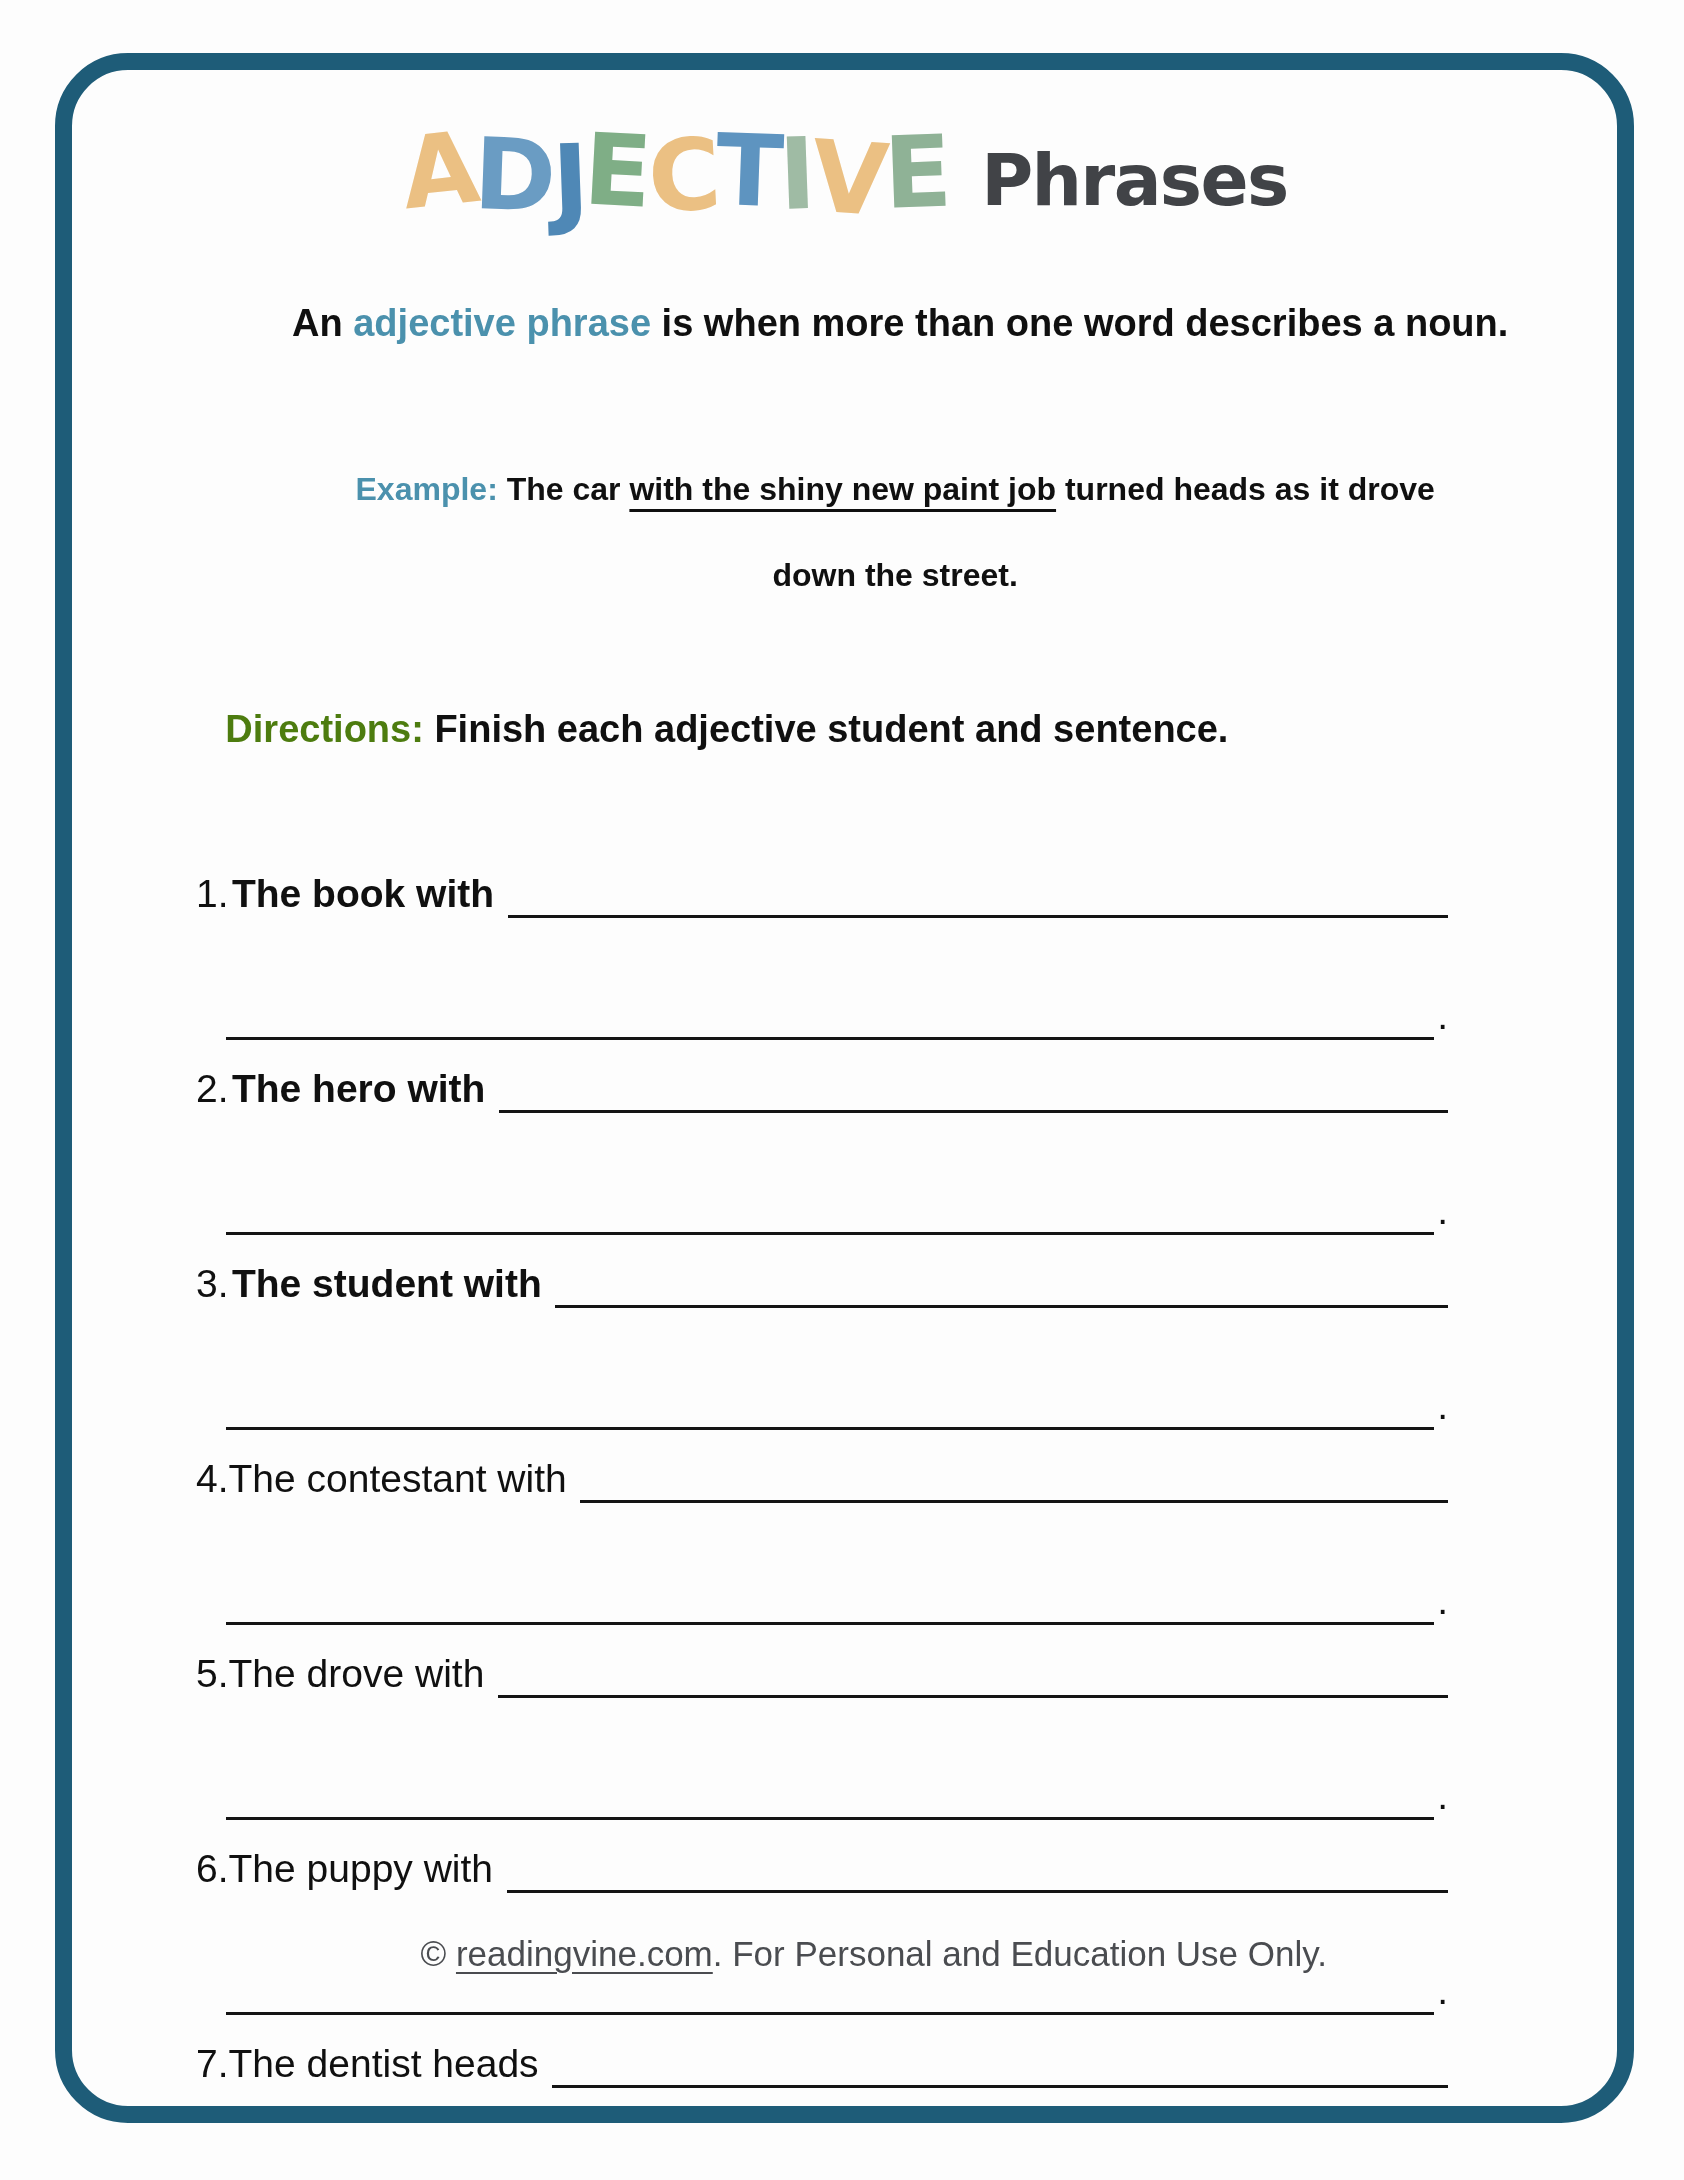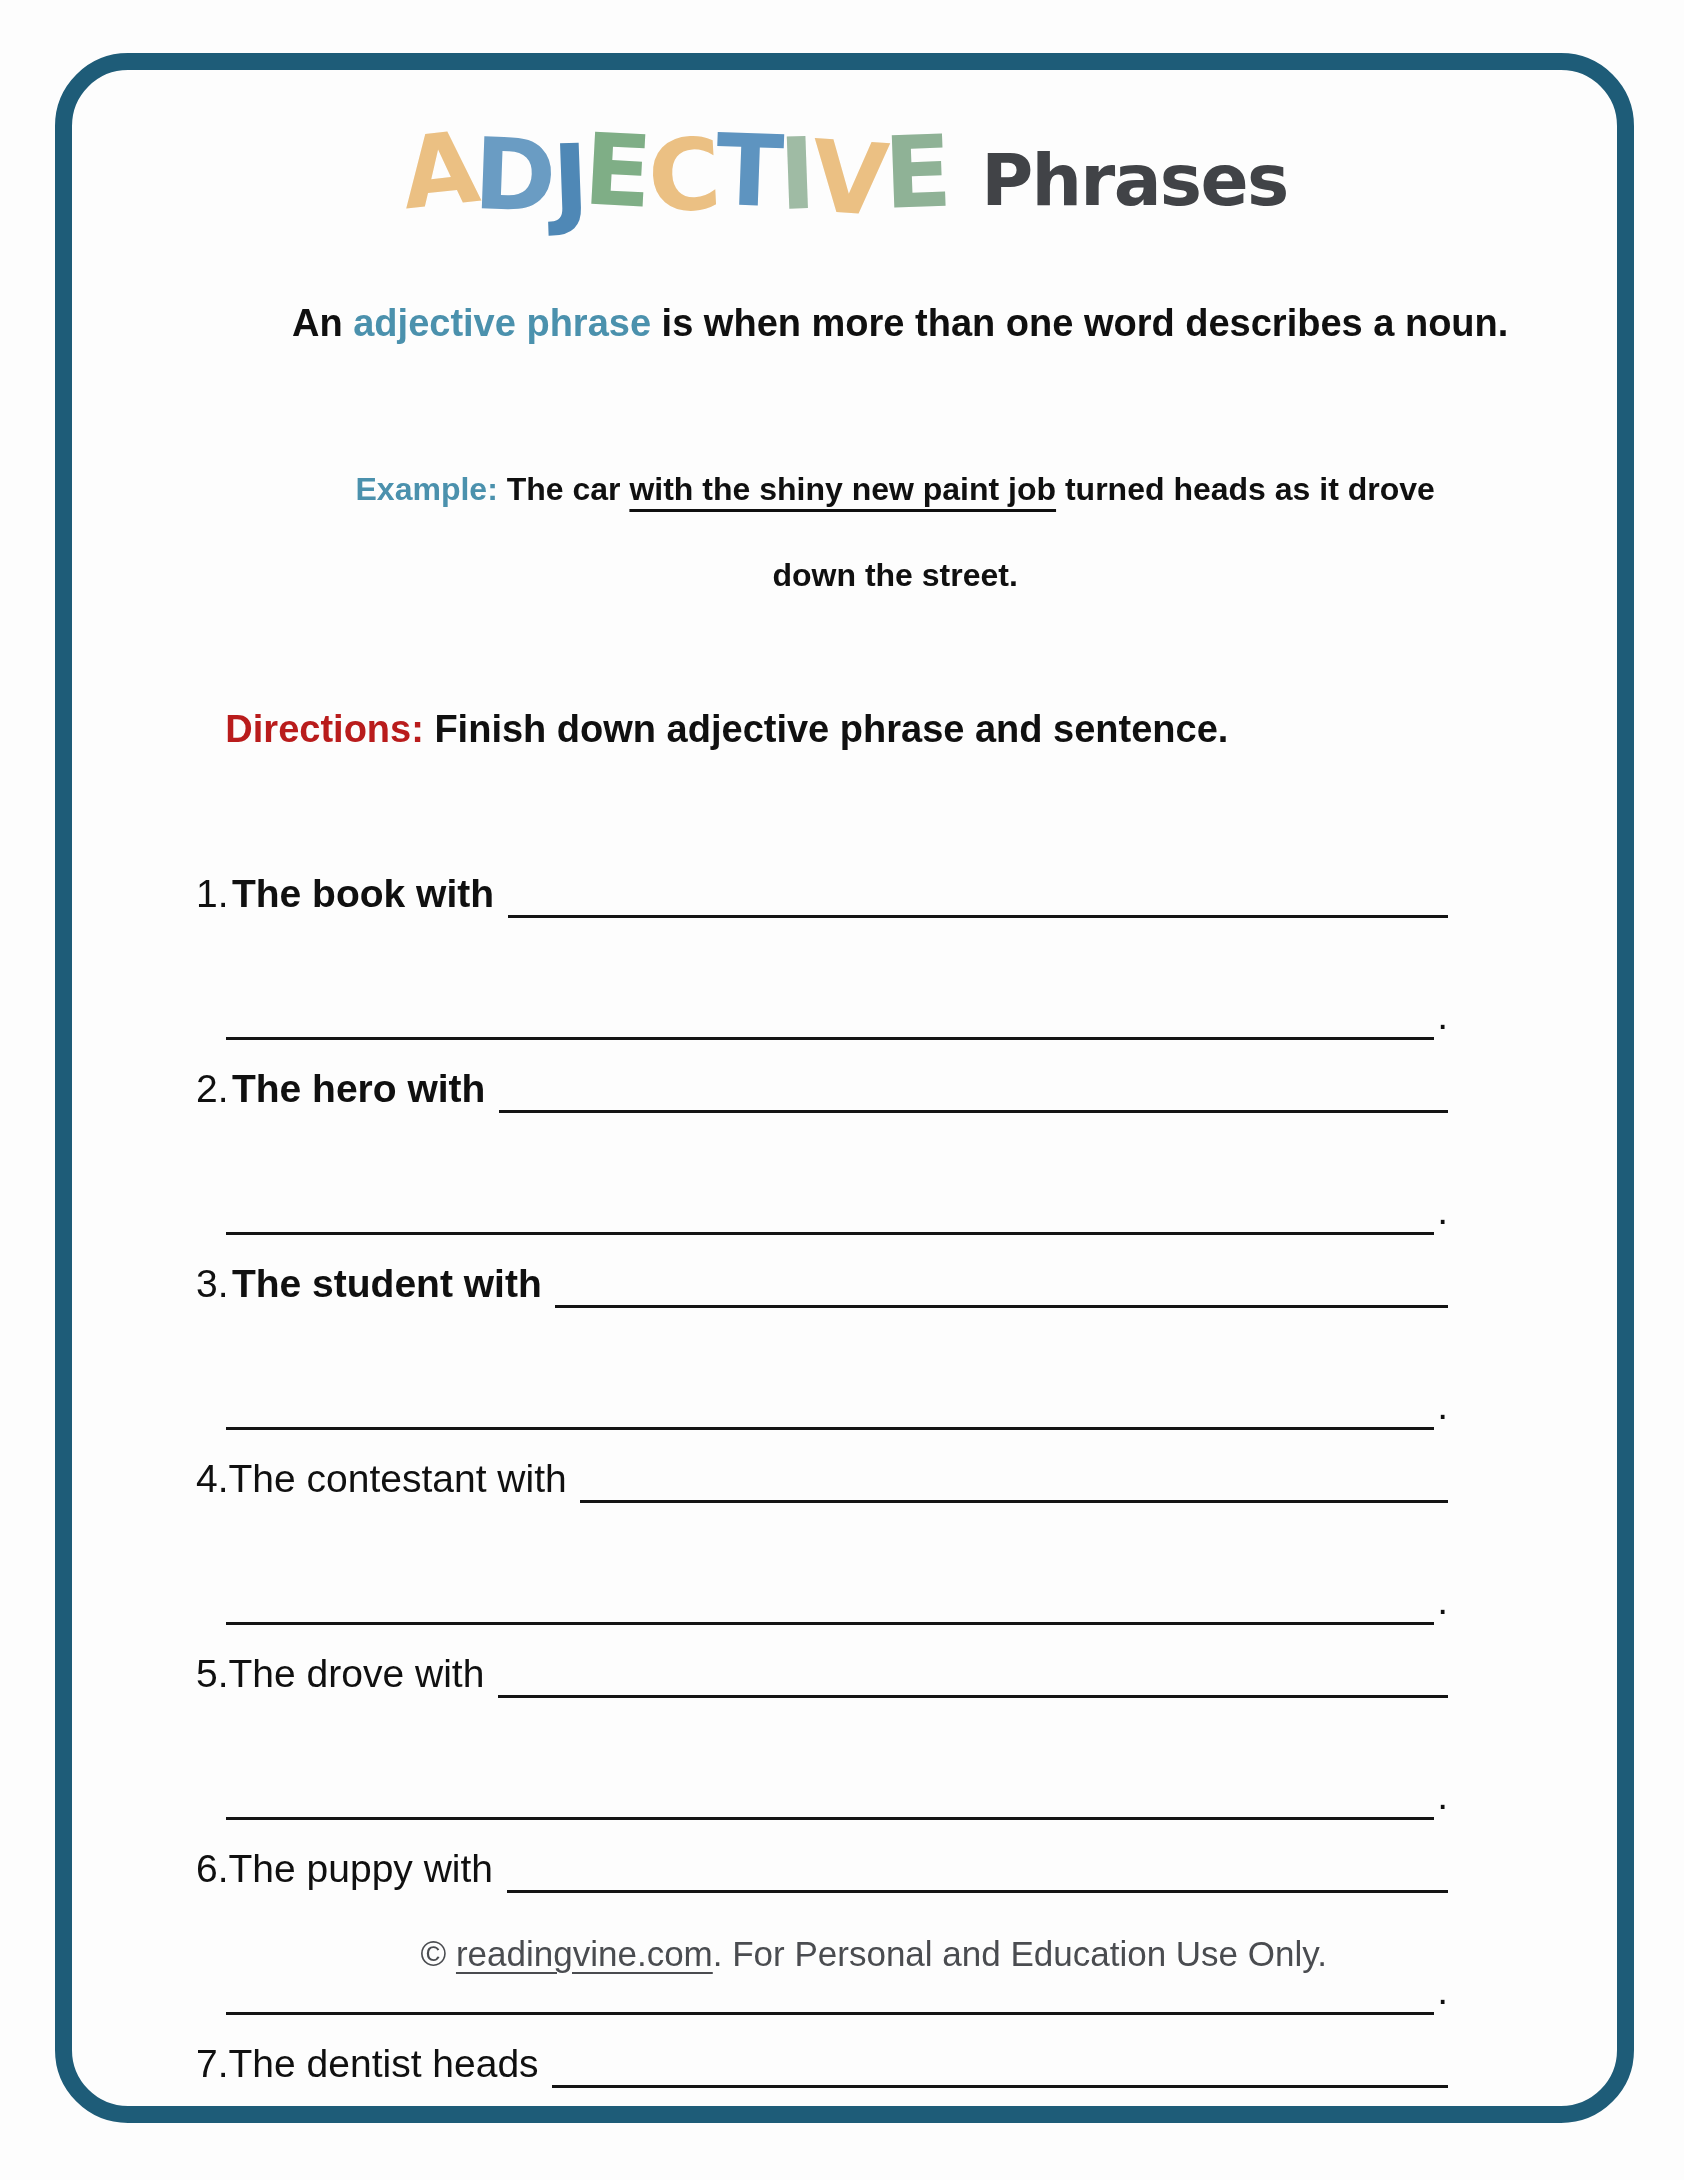--- a/index.html
+++ b/index.html
@@ -134,21 +134,21 @@
     <div class="definition rich-line">
       <span>An </span><span class="accent" id="def-highlight" style="color: rgb(75, 145, 173);">adjective phrase</span><span> is when more than one word describes a noun.</span>
     </div>
 
     <div class="example rich-line">
       <span id="example-label" style="color: rgb(75, 145, 173);">Example:</span><span> The car </span><span class="u">with the shiny new paint job</span><span> turned heads as it drove</span><br>
       <span>down the street.</span>
     </div>
 
     <div class="directions rich-line">
-      <span id="directions-label" style="color: #b91c1c;">Directions:</span><span> Finish down adjective phrase and sentence.</span>
+      <span id="directions-label" style="color: #4d7c0f;">Directions:</span><span> Finish each adjective student and sentence.</span>
     </div>
 
     <div class="items" id="items-list">
   <div class="item">
     <div class="item-line1">
       <span class="item-num">1.</span>
       <span class="item-text tight">The book with</span>
       <span class="blank"></span>
     </div>
     <div class="item-line2">

